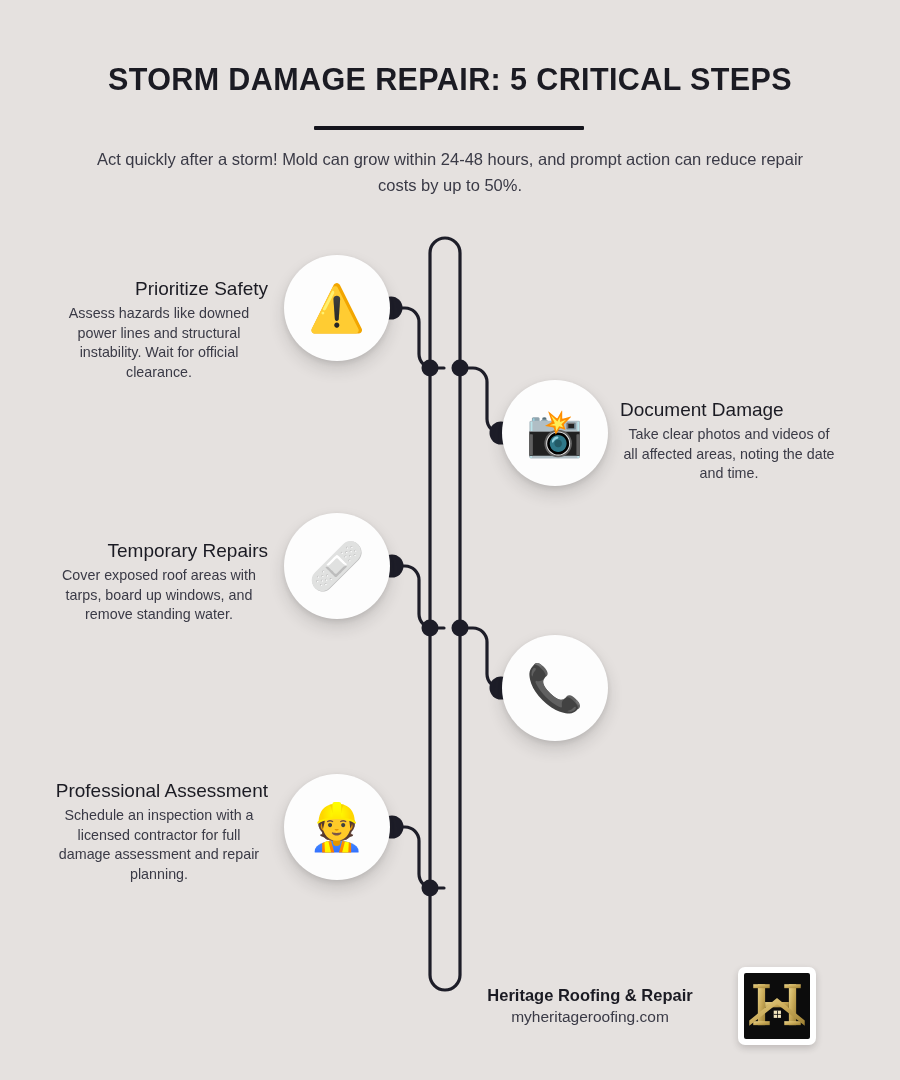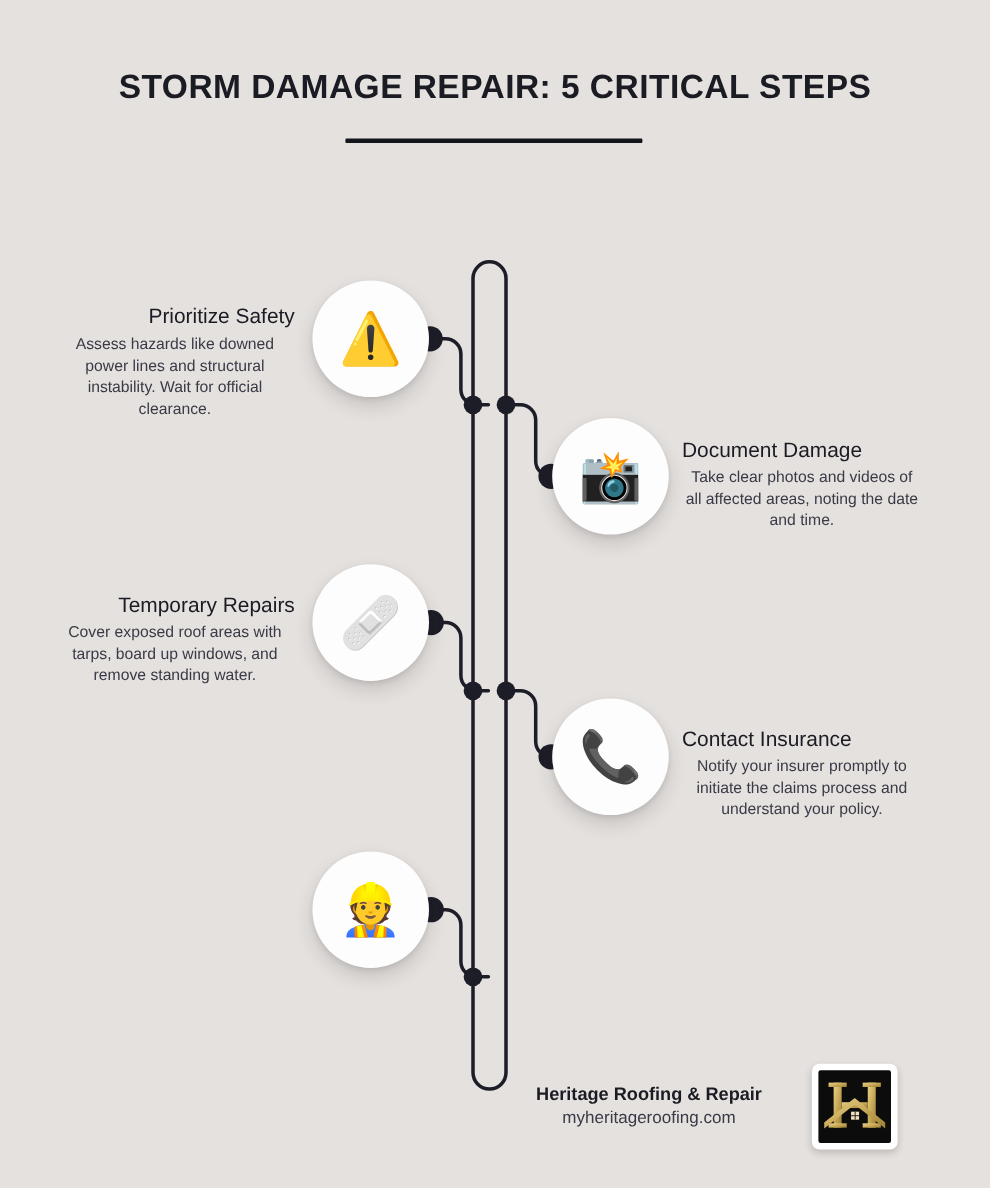--- a/index.html
+++ b/index.html
@@ -60,20 +60,21 @@
   }
   .logo-inner { width:100%; height:100%; background:#0c0c0c; border-radius:2px; overflow:hidden; }
 </style>
 </head>
 <body>
 
 <div id="page">
 
   <div class="title">Storm Damage Repair: 5 Critical Steps</div>
   <div class="divider"></div>
+  <div class="subtitle">Act quickly after a storm! Mold can grow within 24-48 hours, and prompt action can reduce repair costs by up to 50%.</div>
 
   <svg id="track" viewBox="0 0 900 1080" xmlns="http://www.w3.org/2000/svg">
     <g fill="none" stroke="#1d1d28" stroke-width="3.2" stroke-linecap="round">
 
       <path d="M430,253 A15,15 0 0 1 460,253 L460,975 A15,15 0 0 1 430,975 Z"></path>
 
       <path d="M391,308 h14 a14,14 0 0 1 14,14 v32 a14,14 0 0 0 14,14 h11"></path>
 
       <path d="M460,368 h13 a14,14 0 0 1 14,14 v37 a14,14 0 0 0 14,14 h5"></path>
 
@@ -117,27 +118,27 @@
     <span>🩹</span>
   </div>
   <div class="step-text left" style="left:50px; top:540px;">
     <div class="step-head">Temporary Repairs</div>
     <div class="step-body">Cover exposed roof areas with tarps, board up windows, and remove standing water.</div>
   </div>
 
   <div class="bubble" style="left:502px; top:635px;">
     <span>📞</span>
   </div>
-  <div class="step-text right" style="left:620px; top:662px;">
-    <div class="step-head">Contact Insurance</div>
-    <div class="step-body">Notify your insurer promptly to initiate the claims process and understand your policy.</div>
-  </div>
 
   <div class="bubble" style="left:284px; top:774px;">
     <span>👷</span>
+  </div>
+  <div class="step-text left" style="left:50px; top:780px;">
+    <div class="step-head">Professional Assessment</div>
+    <div class="step-body">Schedule an inspection with a licensed contractor for full damage assessment and repair planning.</div>
   </div>
 
   <div class="footer-text">
     <div class="brand">Heritage Roofing &amp; Repair</div>
     <div class="site">myheritageroofing.com</div>
   </div>
   <div class="logo-box">
     <div class="logo-inner">
       <svg viewBox="0 0 100 100" width="100%" height="100%" xmlns="http://www.w3.org/2000/svg">
         <defs>

